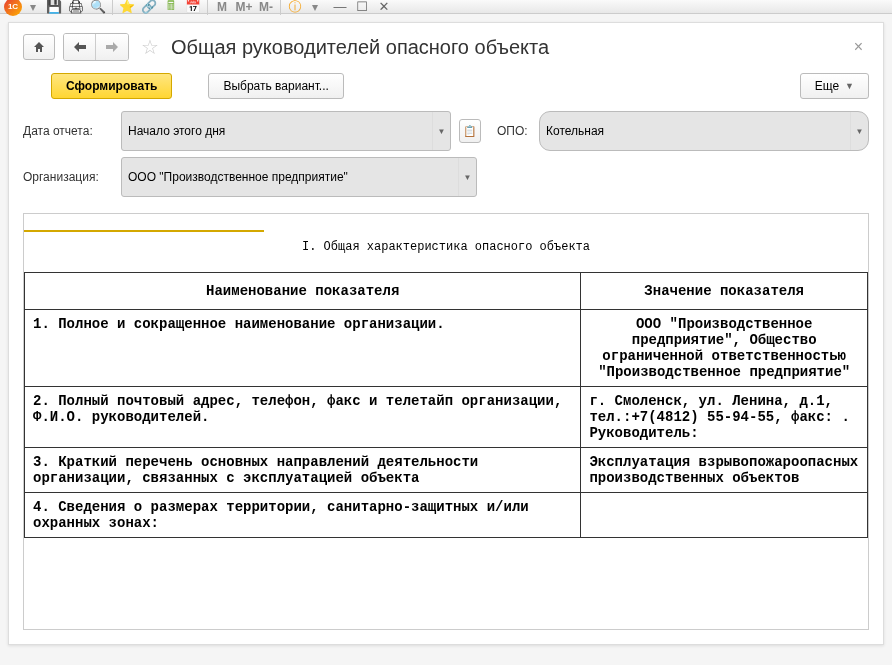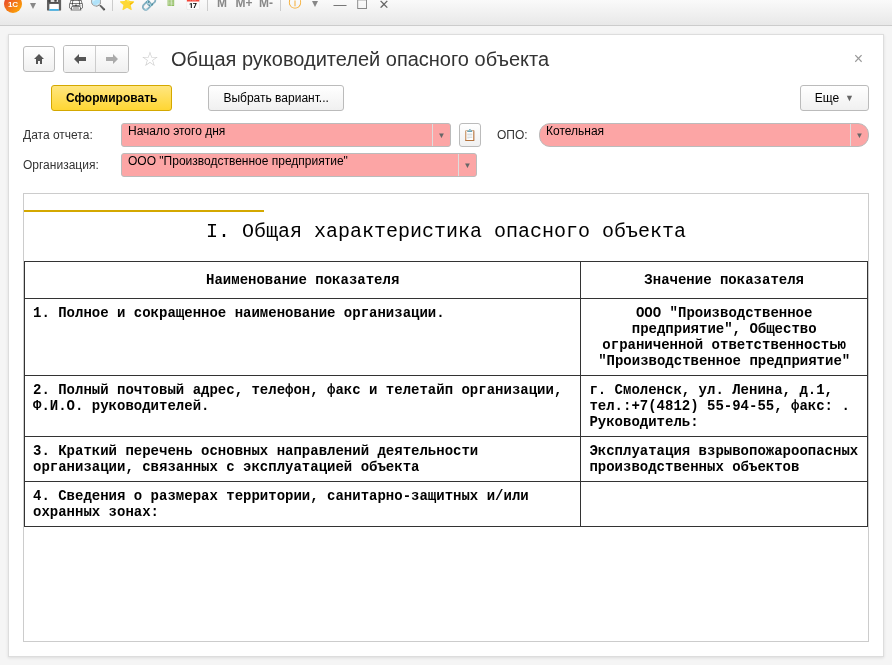--- a/index.html
+++ b/index.html
@@ -8,26 +8,26 @@
       font-size: 12px;
       background: #f5f5f5;
       width: 892px;
       height: 665px;
       overflow: hidden;
       position: relative;
     }
     
     
     .titlebar {
-      height: 26px;
+      height: 14px;
       background: linear-gradient(to bottom, #fafafa, #e8e8e8);
       border-bottom: 1px solid #ccc;
       display: flex;
-      align-items: flex-end;
-      padding: 12px 4px;
+      align-items: center;
+      padding: 5px 4px;
       gap: 3px;
     }
     .title-icon-1c {
       width: 18px;
       height: 18px;
       background: linear-gradient(135deg, #e53935, #ffb300);
       border-radius: 50%;
       display: flex;
       align-items: center;
       justify-content: center;
@@ -177,26 +177,26 @@
       align-items: center;
       gap: 8px;
       margin-bottom: 6px;
     }
     .filter-label {
       width: 90px;
       font-size: 12px;
       color: #333;
     }
     .input-field {
-      height: 24px;
-      border: 1px solid #bbb;
-      border-radius: 3px;
-      background: #fca5a5;
-      display: flex;
-      align-items: flex-start;
+      height: 40px;
+      border: 1px solid #bbb;
+      border-radius: 3px;
+      background: #e5e5e5;
+      display: flex;
+      align-items: center;
       font-size: 12px;
     }
     .input-field .value {
       padding: 0 6px;
       flex: 1;
     }
     .input-field .drop {
       width: 18px;
       height: 100%;
       border-left: 1px solid #ddd;
@@ -234,21 +234,21 @@
       font-size: 14px;
     }
     .yellow-strip {
       height: 18px;
       border-bottom: 2px solid #d4a800;
       width: 240px;
     }
     .section-title {
       text-align: center;
       padding: 8px 0 18px;
-      font-size: 20px;
+      font-size: 12px;
     }
     .report-table {
       width: 100%;
       border-collapse: collapse;
     }
     .report-table th, .report-table td {
       border: 1px solid #333;
       padding: 6px 8px;
       vertical-align: top;
       font-size: 14px;

